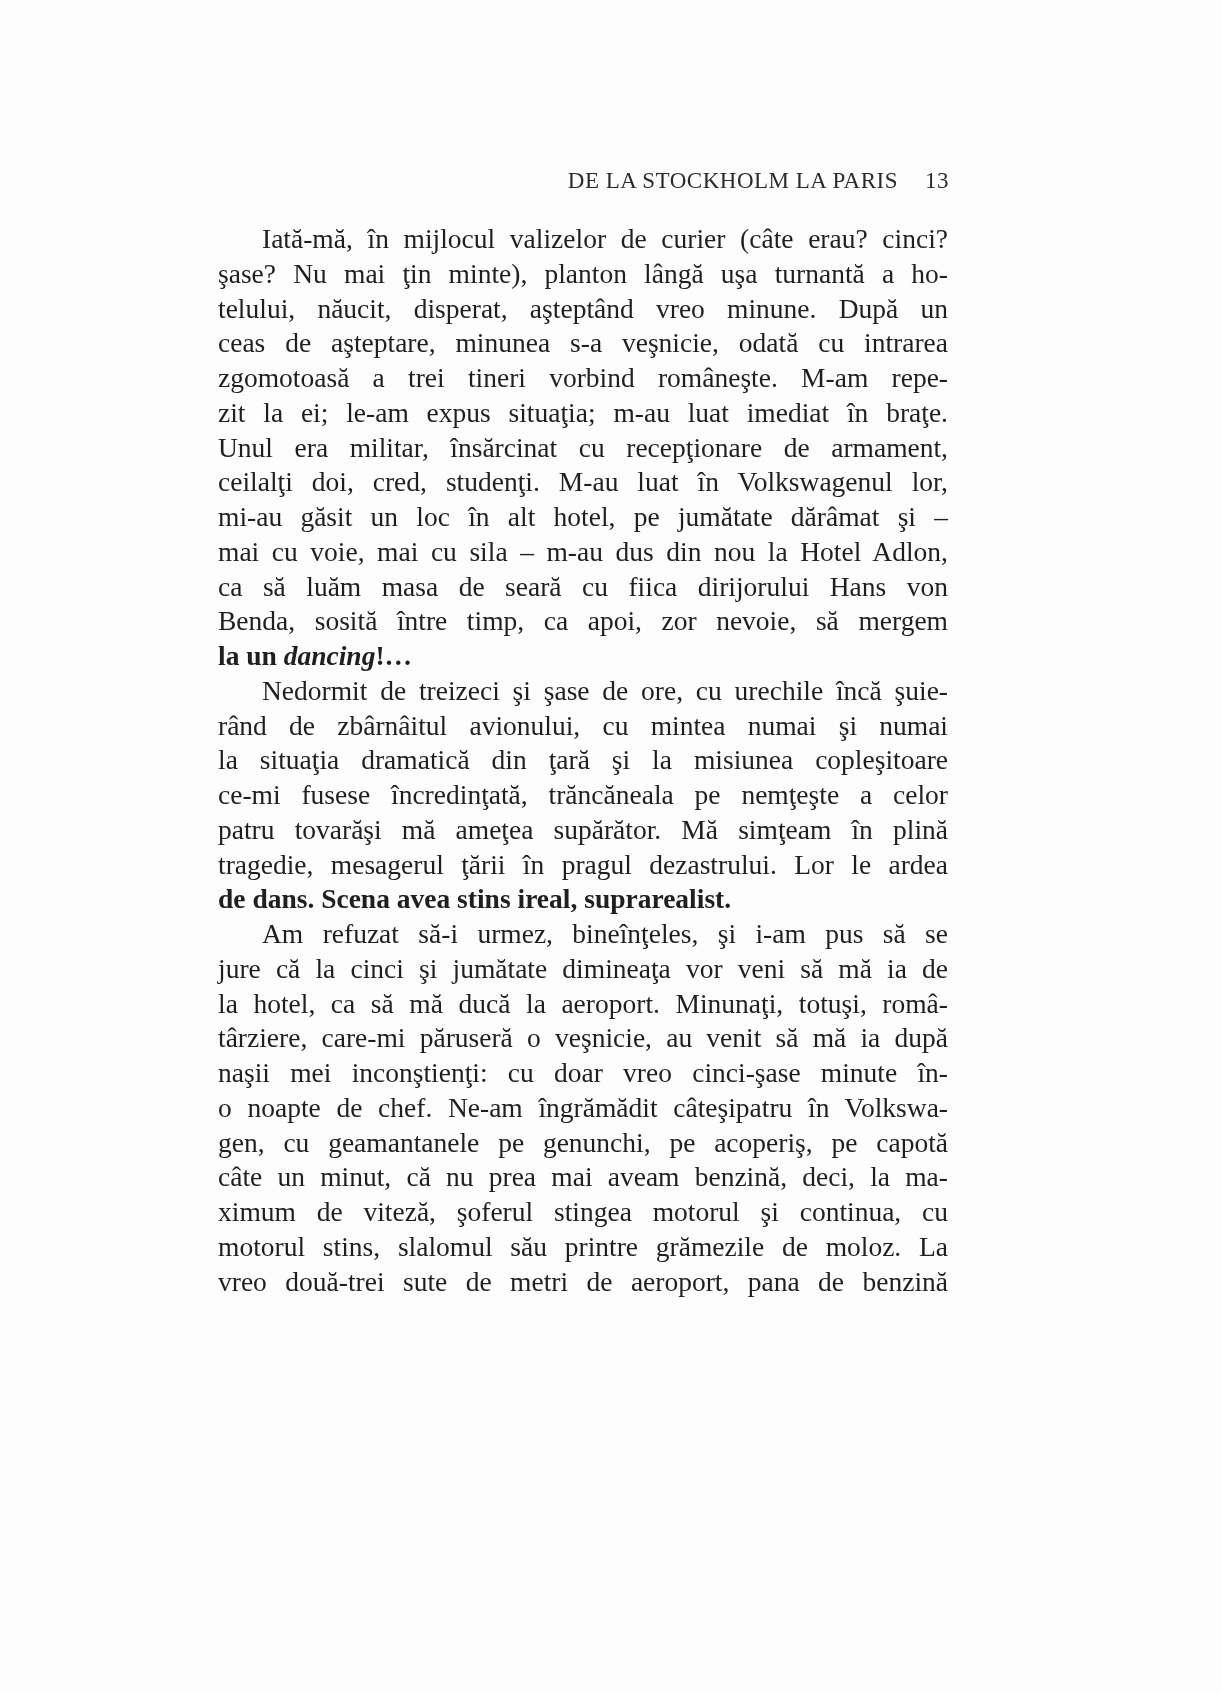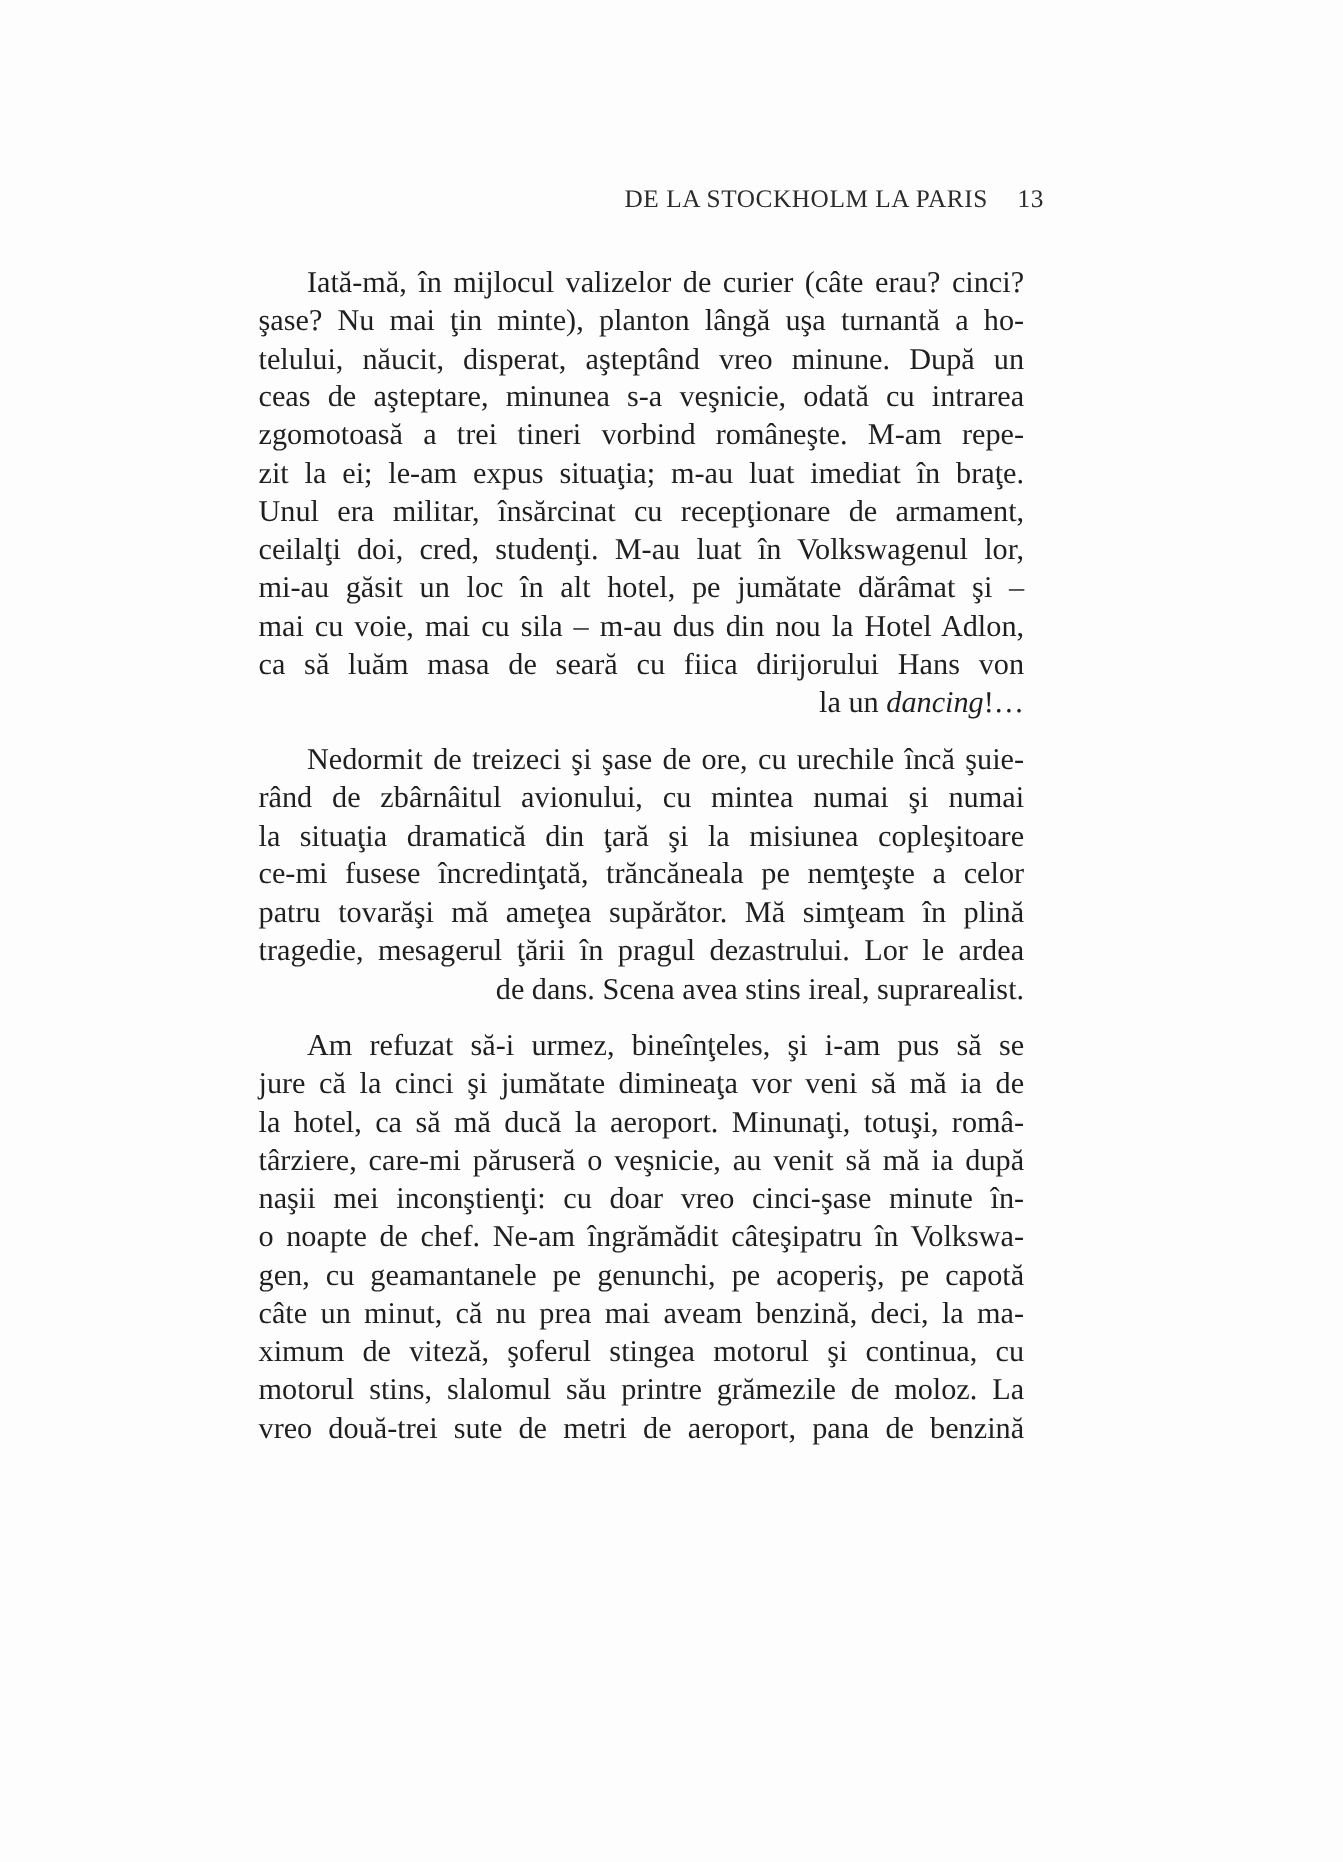--- a/index.html
+++ b/index.html
@@ -33,36 +33,37 @@
   }
   .text-block {
     position: absolute;
     top: 222px;
     left: 218px;
     width: 730px;
     font-size: 27.5px;
     line-height: 34.75px;
   }
   .para {
-    margin: 17px;
+    margin: 0;
     padding: 0;
   }
   .line {
     white-space: normal;
   }
   .lines .line {
     text-align: justify;
     text-align-last: justify;
     text-justify: inter-word;
   }
   .lines .line:first-child {
     text-indent: 44px;
   }
   .line.last {
-    text-align: right;
+    text-align: left;
+    font-weight: bold;
   }
   .line.last em {
     font-style: italic;
   }
 </style>
 </head>
 <body>
 
 <div class="page">
 
@@ -80,20 +81,21 @@
           <div class="line">şase? Nu mai ţin minte), planton lângă uşa turnantă a ho-</div>
           <div class="line">telului, năucit, disperat, aşteptând vreo minune. După un</div>
           <div class="line">ceas de aşteptare, minunea s-a veşnicie, odată cu intrarea</div>
           <div class="line">zgomotoasă a trei tineri vorbind româneşte. M-am repe-</div>
           <div class="line">zit la ei; le-am expus situaţia; m-au luat imediat în braţe.</div>
           <div class="line">Unul era militar, însărcinat cu recepţionare de armament,</div>
           <div class="line">ceilalţi doi, cred, studenţi. M-au luat în Volkswagenul lor,</div>
           <div class="line">mi-au găsit un loc în alt hotel, pe jumătate dărâmat şi –</div>
           <div class="line">mai cu voie, mai cu sila – m-au dus din nou la Hotel Adlon,</div>
           <div class="line">ca să luăm masa de seară cu fiica dirijorului Hans von</div>
+          <div class="line">Benda, sosită între timp, ca apoi, zor nevoie, să mergem</div>
         </div>
       <div class="line last"><span>la un </span><em>dancing</em><span>!…</span></div>
     </section>
 
     <section class="para">
       <div class="lines">
 
       <div class="line">Nedormit de treizeci şi şase de ore, cu urechile încă şuie-</div>
           <div class="line">rând de zbârnâitul avionului, cu mintea numai şi numai</div>
           <div class="line">la situaţia dramatică din ţară şi la misiunea copleşitoare</div>

